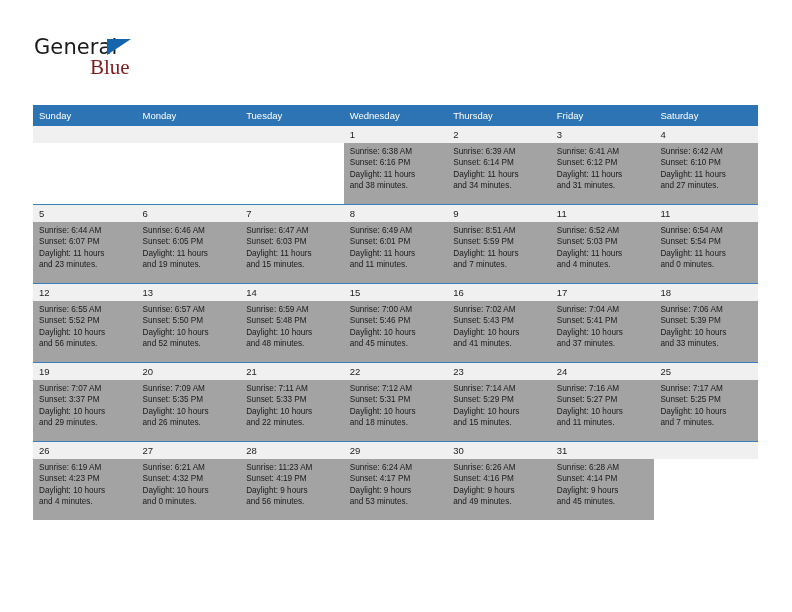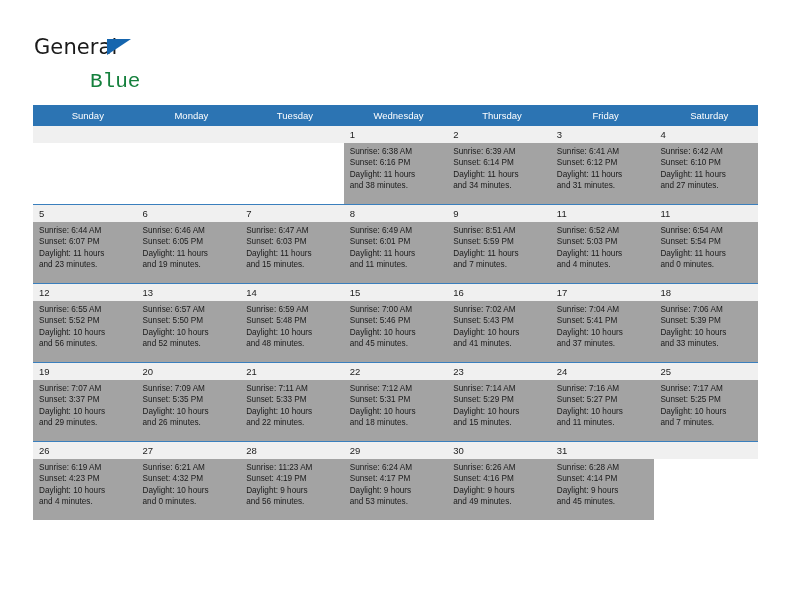--- a/index.html
+++ b/index.html
@@ -47,25 +47,24 @@
     top: 3px;
     width: 0; height: 0;
     border-left: 24px solid #1565AE;
     border-bottom: 16px solid transparent;
   }
   .brand-blue {
     position: absolute;
     left: 56px;
     top: 20px;
     font-size: 21px;
-    color: #15803d;
-    font-family: Liberation Mono, monospace;
+    color: #7f1d1d;
+    font-family: Liberation Serif, serif;
     font-weight: 400;
     line-height: 22px;
-    margin-top: 15px;
   }
 
   .title-block {
     position: absolute;
     right: 35px;
     top: 32px;
     text-align: right;
   }
   .cal-title {
     font-size: 26px;
@@ -88,21 +87,21 @@
     top: 105px;
     width: 725px;
     border-collapse: collapse;
     table-layout: fixed;
   }
   .calendar th {
     background: #2C74B3;
     color: #ffffff;
     font-size: 9.5px;
     font-weight: normal;
-    text-align: center;
+    text-align: left;
     padding: 4px 0 4px 6px;
     height: 13px;
     border: none;
   }
   .calendar td {
     vertical-align: top;
     padding: 0;
     border: none;
     border-top: 1px solid #2C74B3;
     height: 75px;

